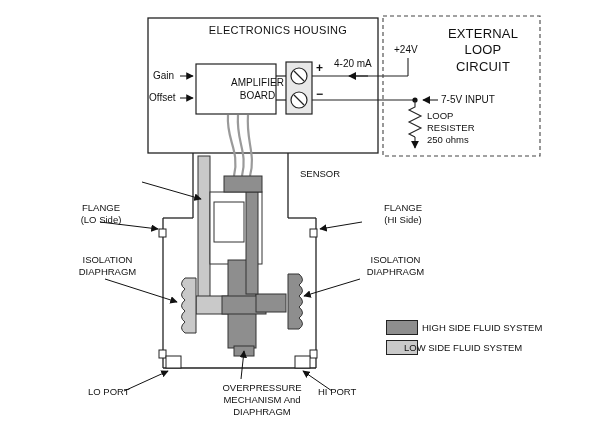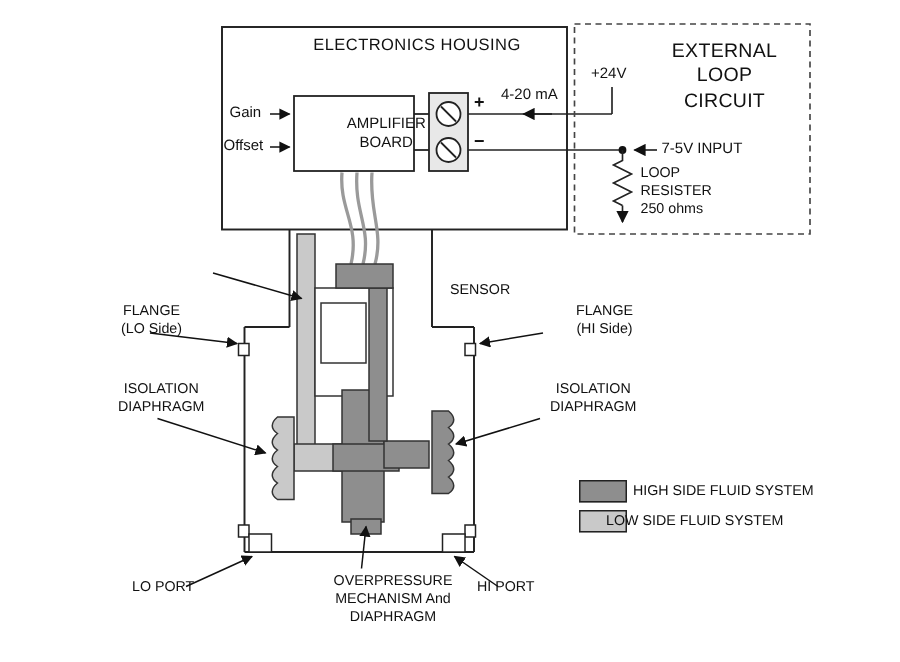--- a/index.html
+++ b/index.html
@@ -115,21 +115,21 @@
   <div class="lbl looptitle ctr" style="left:403px;top:26px;width:130px;">EXTERNAL
 LOOP
 CIRCUIT</div>
   <div class="lbl" style="left:394px;top:44px;">+24V</div>
   <div class="lbl" style="left:334px;top:58px;">4-20 mA</div>
   <div class="lbl" style="left:441px;top:94px;">7-5V INPUT</div>
   <div class="lbl sm" style="left:427px;top:110px;">LOOP
 RESISTER
 250 ohms</div>
 
-  <div class="lbl sm" style="left:300px;top:168px;margin-top:20px;">SENSOR</div>
+  <div class="lbl sm" style="left:300px;top:168px;">SENSOR</div>
   <div class="lbl sm ctr" style="left:50px;top:202px;width:72px;">FLANGE
 (LO Side)</div>
   <div class="lbl sm ctr" style="left:352px;top:202px;width:72px;">FLANGE
 (HI Side)</div>
   <div class="lbl sm ctr" style="left:50px;top:254px;width:85px;">ISOLATION
 DIAPHRAGM</div>
   <div class="lbl sm ctr" style="left:338px;top:254px;width:85px;">ISOLATION
 DIAPHRAGM</div>
   <div class="lbl sm" style="left:88px;top:386px;">LO PORT</div>
   <div class="lbl sm" style="left:318px;top:386px;">HI PORT</div>

